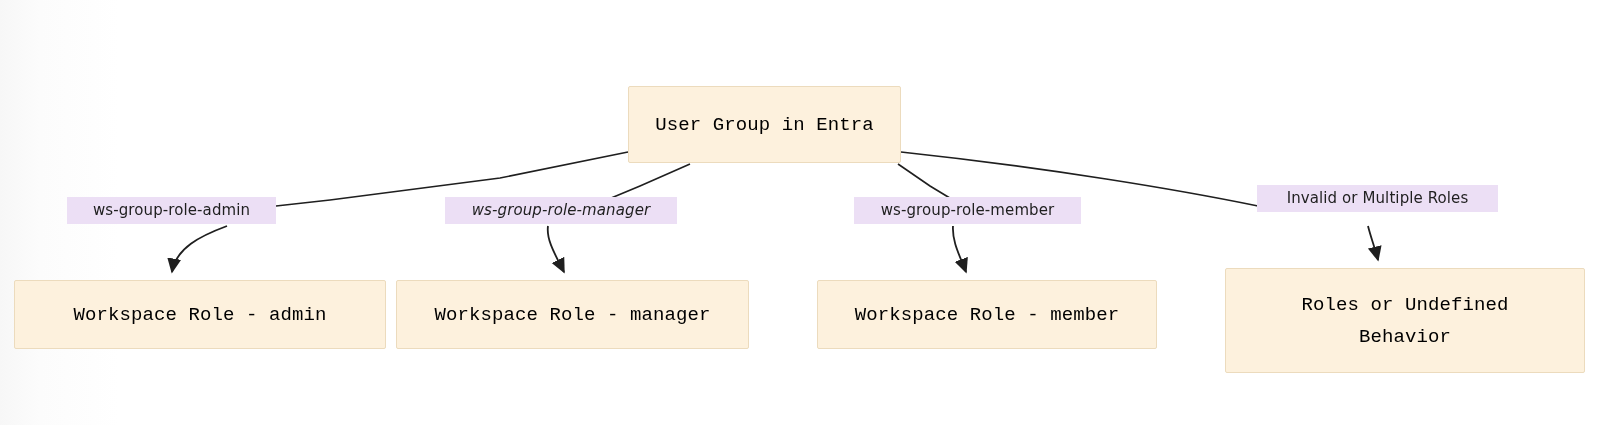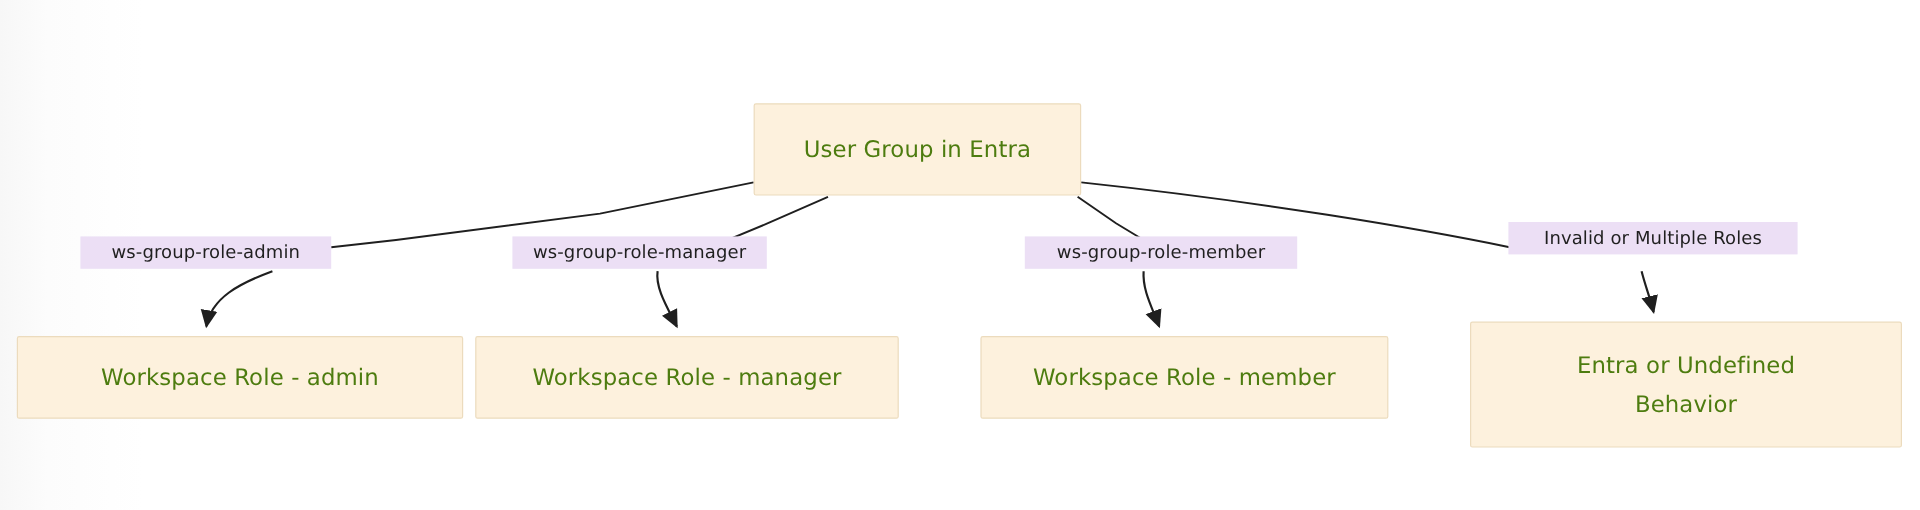--- a/index.html
+++ b/index.html
@@ -30,24 +30,25 @@
   .node {
     position: absolute;
     box-sizing: border-box;
     background: #fdf1dd;
     border: 1px solid #ecdbbd;
     border-radius: 2px;
     display: flex;
     align-items: center;
     justify-content: center;
     text-align: center;
-    color: #4d7c0f;
+    color: #000000;
     font-size: 19px;
     line-height: 32px;
     letter-spacing: 0.1px;
+    font-family: Liberation Mono, monospace;
   }
   .node-label {
     display: block;
     padding: 0 10px;
     white-space: pre-line;
   }
   .edge-label {
     position: absolute;
     box-sizing: border-box;
     background: #ecdff5;
@@ -62,21 +63,21 @@
 
   
   #node-root      { left: 628px; top: 86px;  width: 273px; height: 77px; }
   #node-admin     { left: 14px;  top: 280px; width: 372px; height: 69px; }
   #node-manager   { left: 396px; top: 280px; width: 353px; height: 69px; }
   #node-member    { left: 817px; top: 280px; width: 340px; height: 69px; }
   #node-error     { left: 1225px;top: 268px; width: 360px; height: 105px; }
 
   
   #lbl-admin   { left: 67px;   top: 197px; width: 209px; }
-  #lbl-manager { left: 427px;  top: 197px; width: 212px; }
+  #lbl-manager { left: 445px;  top: 197px; width: 232px; font-style: italic; }
   #lbl-member  { left: 854px;  top: 197px; width: 227px; }
   #lbl-invalid { left: 1257px; top: 185px; width: 241px; }
 </style>
 </head>
 <body>
 
 <div id="canvas">
 
   <svg id="edges" viewBox="0 0 1600 425" width="1600" height="425">
     <defs>
@@ -122,17 +123,17 @@
   <div class="node" id="node-admin">
     <span class="node-label">Workspace Role - admin</span>
   </div>
   <div class="node" id="node-member">
     <span class="node-label">Workspace Role - member</span>
   </div>
   <div class="node" id="node-manager">
     <span class="node-label">Workspace Role - manager</span>
   </div>
   <div class="node" id="node-error">
-    <span class="node-label">Entra or Undefined
+    <span class="node-label">Roles or Undefined
 Behavior</span>
   </div>
 
 </div>
 
 </body></html>

